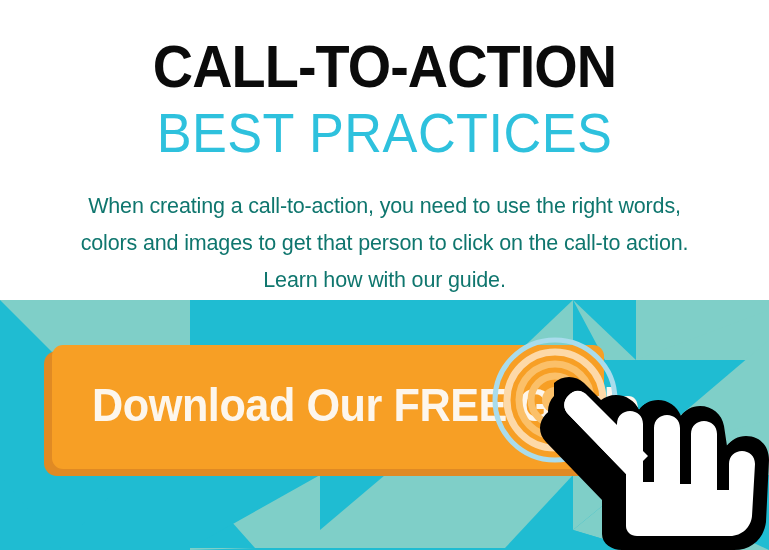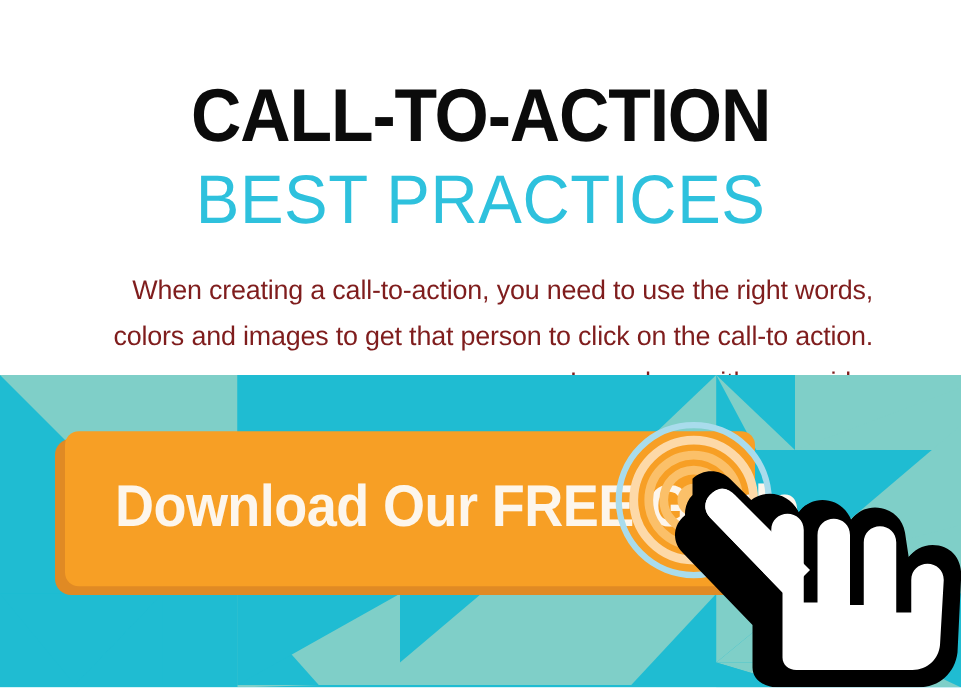--- a/index.html
+++ b/index.html
@@ -19,21 +19,20 @@
   }
 
   
   .header-area {
     position: absolute;
     left: 0;
     top: 0;
     width: 769px;
     height: 300px;
     background: #ffffff;
-    margin-top: 26px;
   }
   .headline {
     position: absolute;
     left: 0;
     top: 36px;
     width: 769px;
     text-align: center;
     font-family: "Liberation Sans Narrow", "Liberation Sans", sans-serif;
     font-weight: bold;
     font-size: 60px;
@@ -57,26 +56,26 @@
     color: #2ec1dd;
     transform: scaleX(0.95);
     white-space: nowrap;
   }
   .body-copy {
     position: absolute;
     left: 50%;
     top: 188px;
     width: 628px;
     margin-left: -314px;
-    text-align: right;
+    text-align: center;
     font-family: "Liberation Sans", sans-serif;
     font-weight: normal;
     font-size: 21.5px;
     line-height: 37px;
-    color: #7f1d1d;
+    color: #0f766e;
     letter-spacing: -0.15px;
   }
 
   
   .teal-band {
     position: absolute;
     left: 0;
     top: 300px;
     width: 769px;
     height: 250px;

